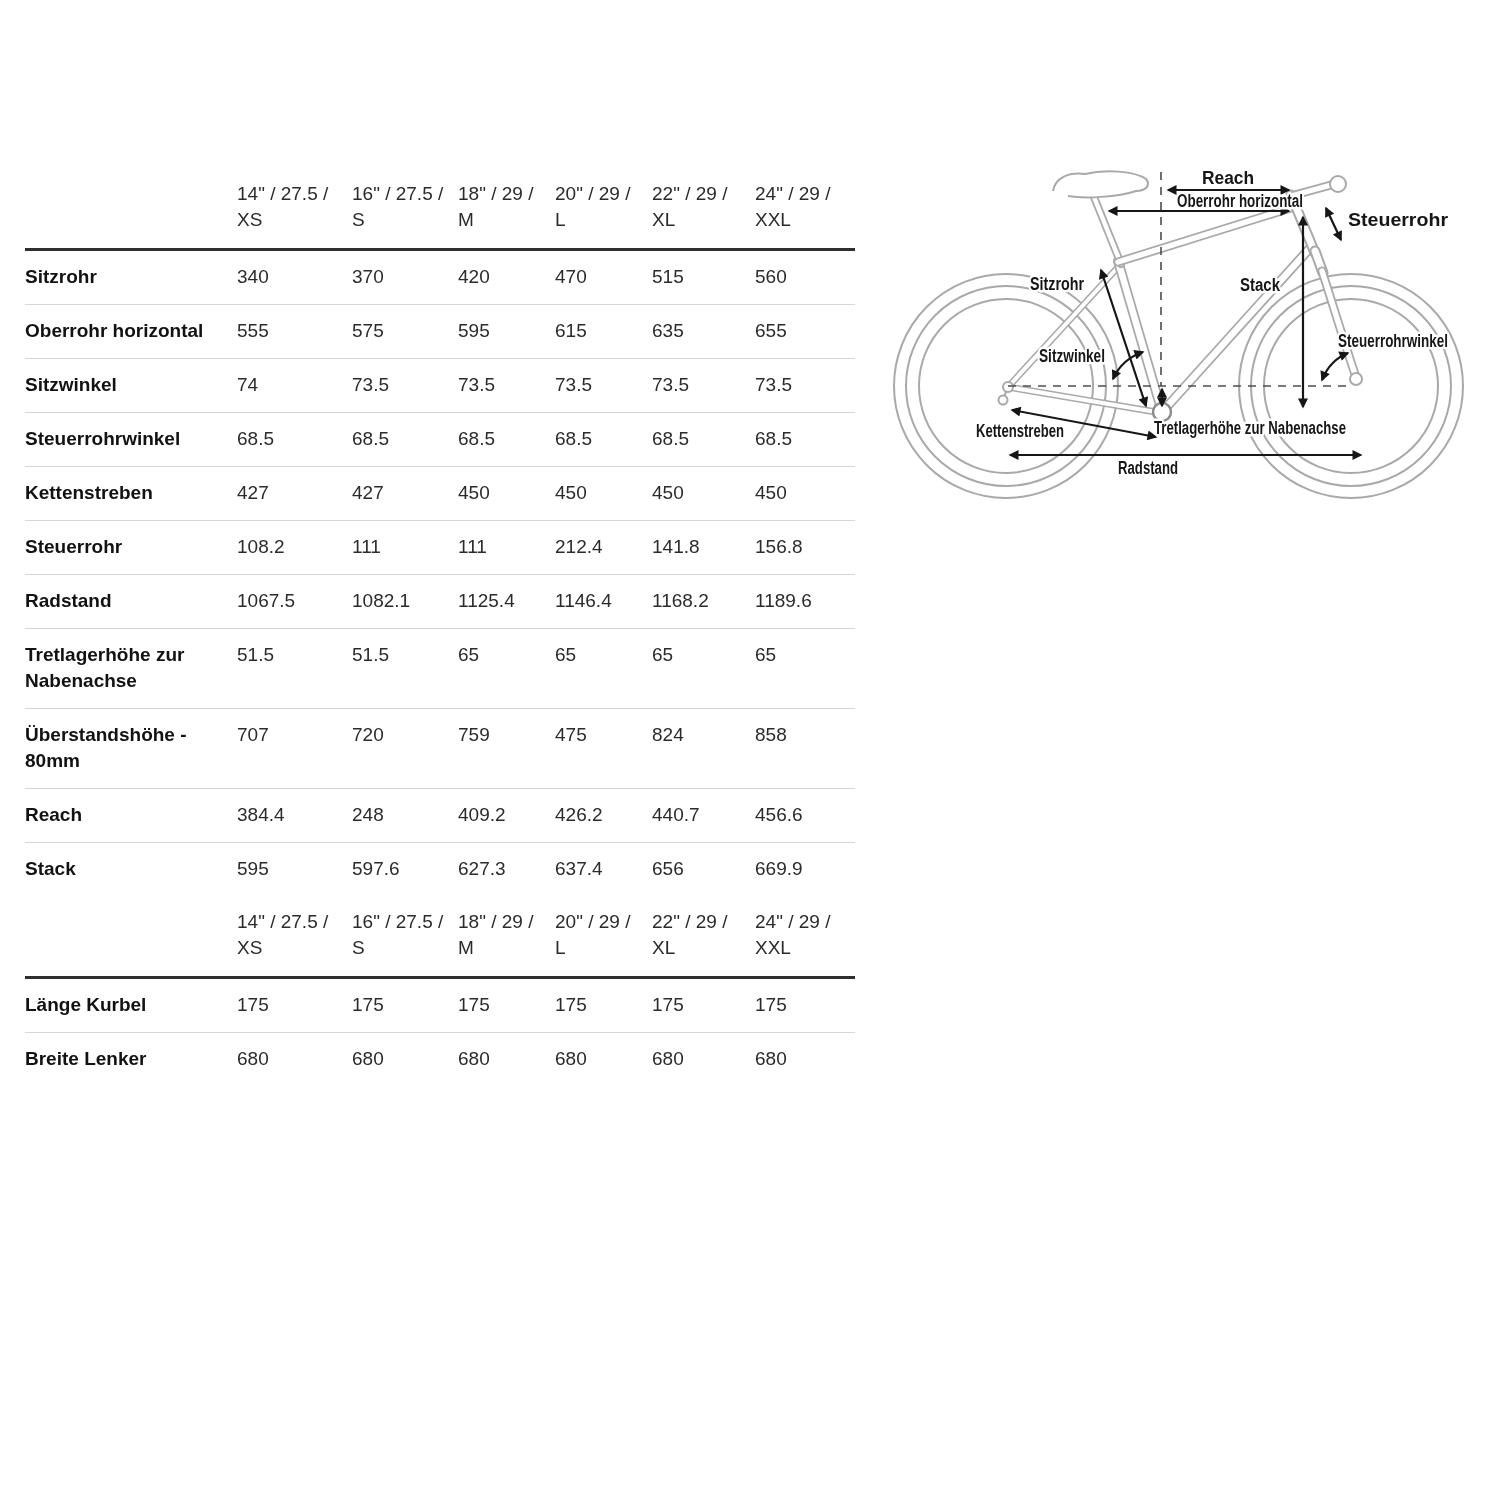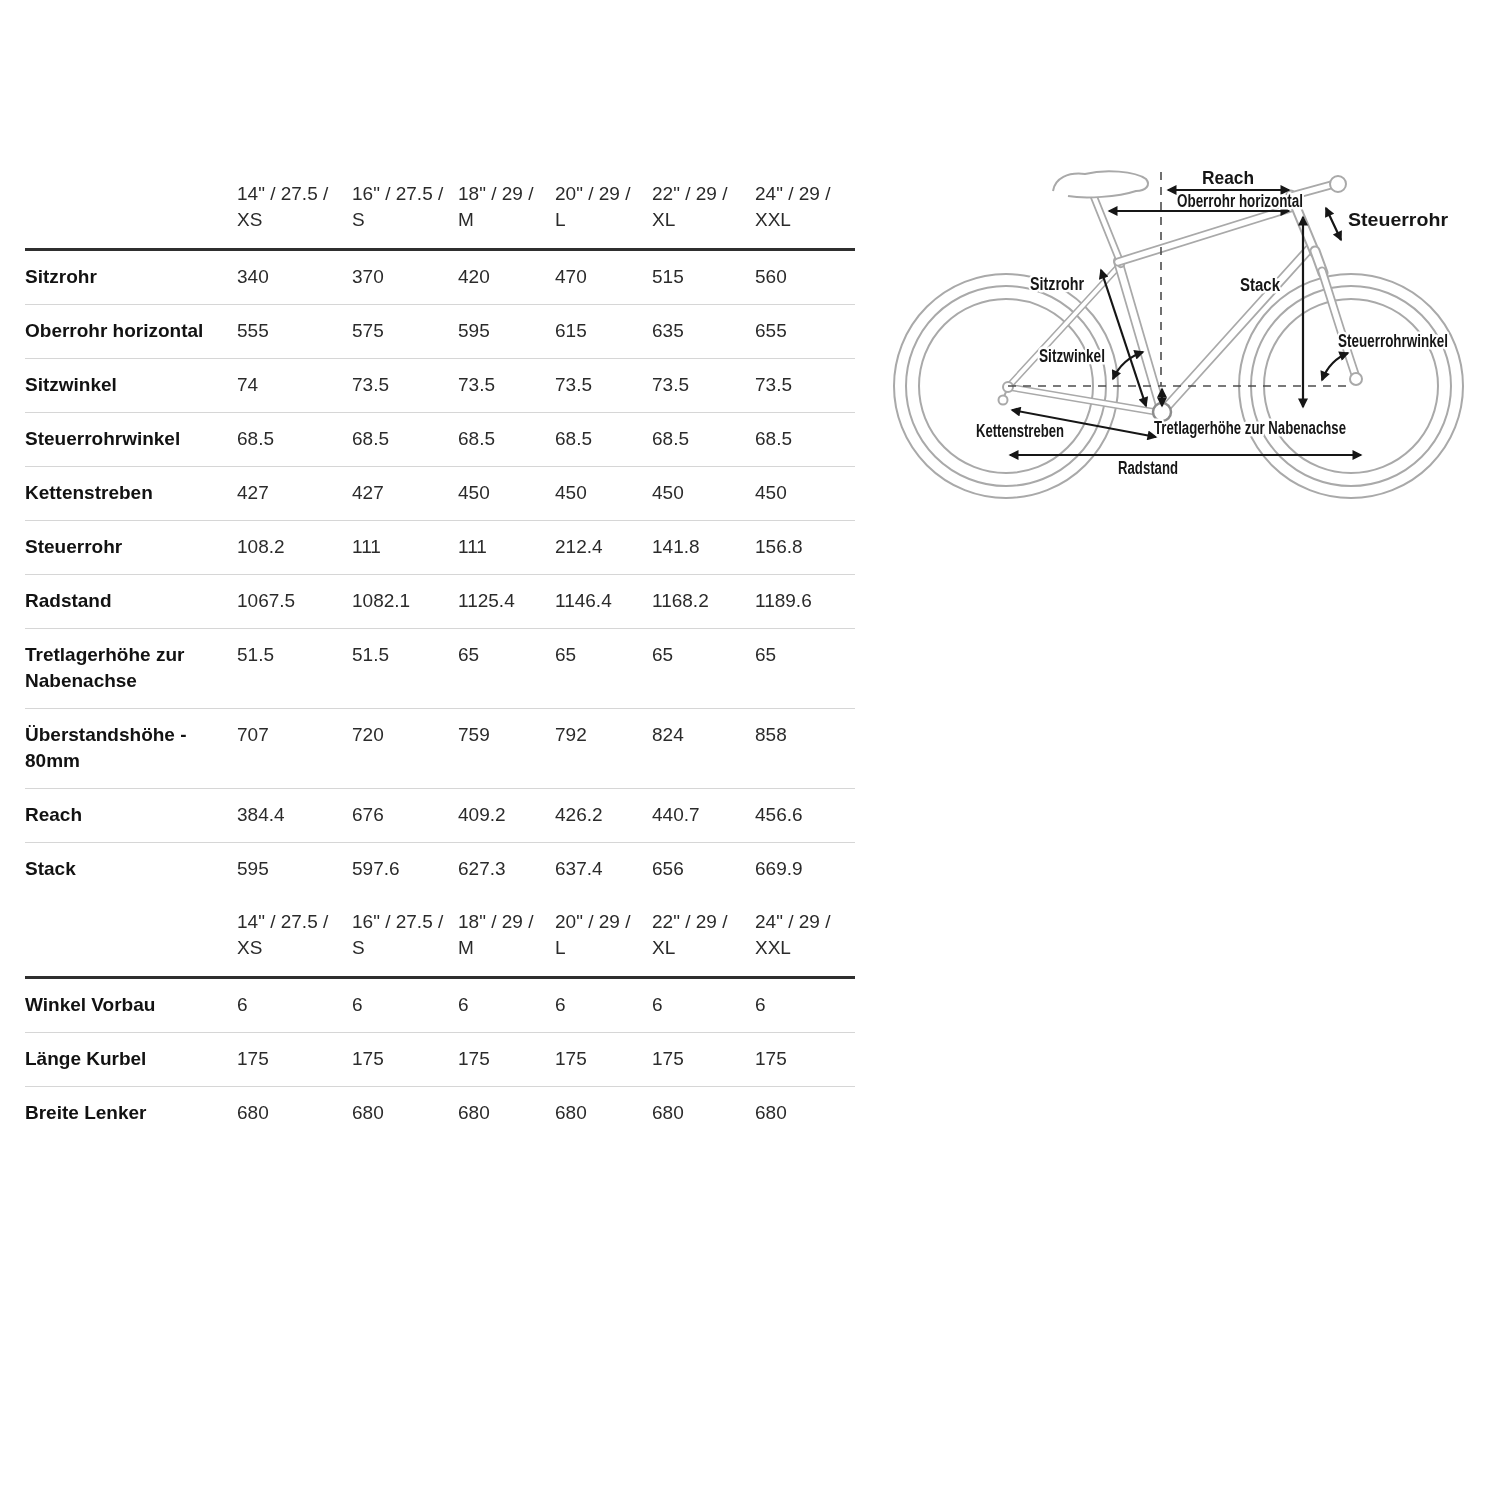--- a/index.html
+++ b/index.html
@@ -140,28 +140,28 @@
             <td>65</td>
             <td>65</td>
             <td>65</td>
             <td>65</td>
           </tr>
           <tr>
             <th scope="row">Überstandshöhe - 80mm</th>
             <td>707</td>
             <td>720</td>
             <td>759</td>
-            <td>792</td>
+            <td>475</td>
             <td>824</td>
             <td>858</td>
           </tr>
           <tr>
             <th scope="row">Reach</th>
             <td>384.4</td>
-            <td>676</td>
+            <td>248</td>
             <td>409.2</td>
             <td>426.2</td>
             <td>440.7</td>
             <td>456.6</td>
           </tr>
           <tr>
             <th scope="row">Stack</th>
             <td>595</td>
             <td>597.6</td>
             <td>627.3</td>
@@ -204,29 +204,20 @@
               <div>22" / 29 /</div>
               <div>XL</div>
             </th>
             <th>
               <div>24" / 29 /</div>
               <div>XXL</div>
             </th>
           </tr>
         </thead>
         <tbody>
-          <tr>
-            <th scope="row">Winkel Vorbau</th>
-            <td>6</td>
-            <td>6</td>
-            <td>6</td>
-            <td>6</td>
-            <td>6</td>
-            <td>6</td>
-          </tr>
           <tr>
             <th scope="row">Länge Kurbel</th>
             <td>175</td>
             <td>175</td>
             <td>175</td>
             <td>175</td>
             <td>175</td>
             <td>175</td>
           </tr>
           <tr>

